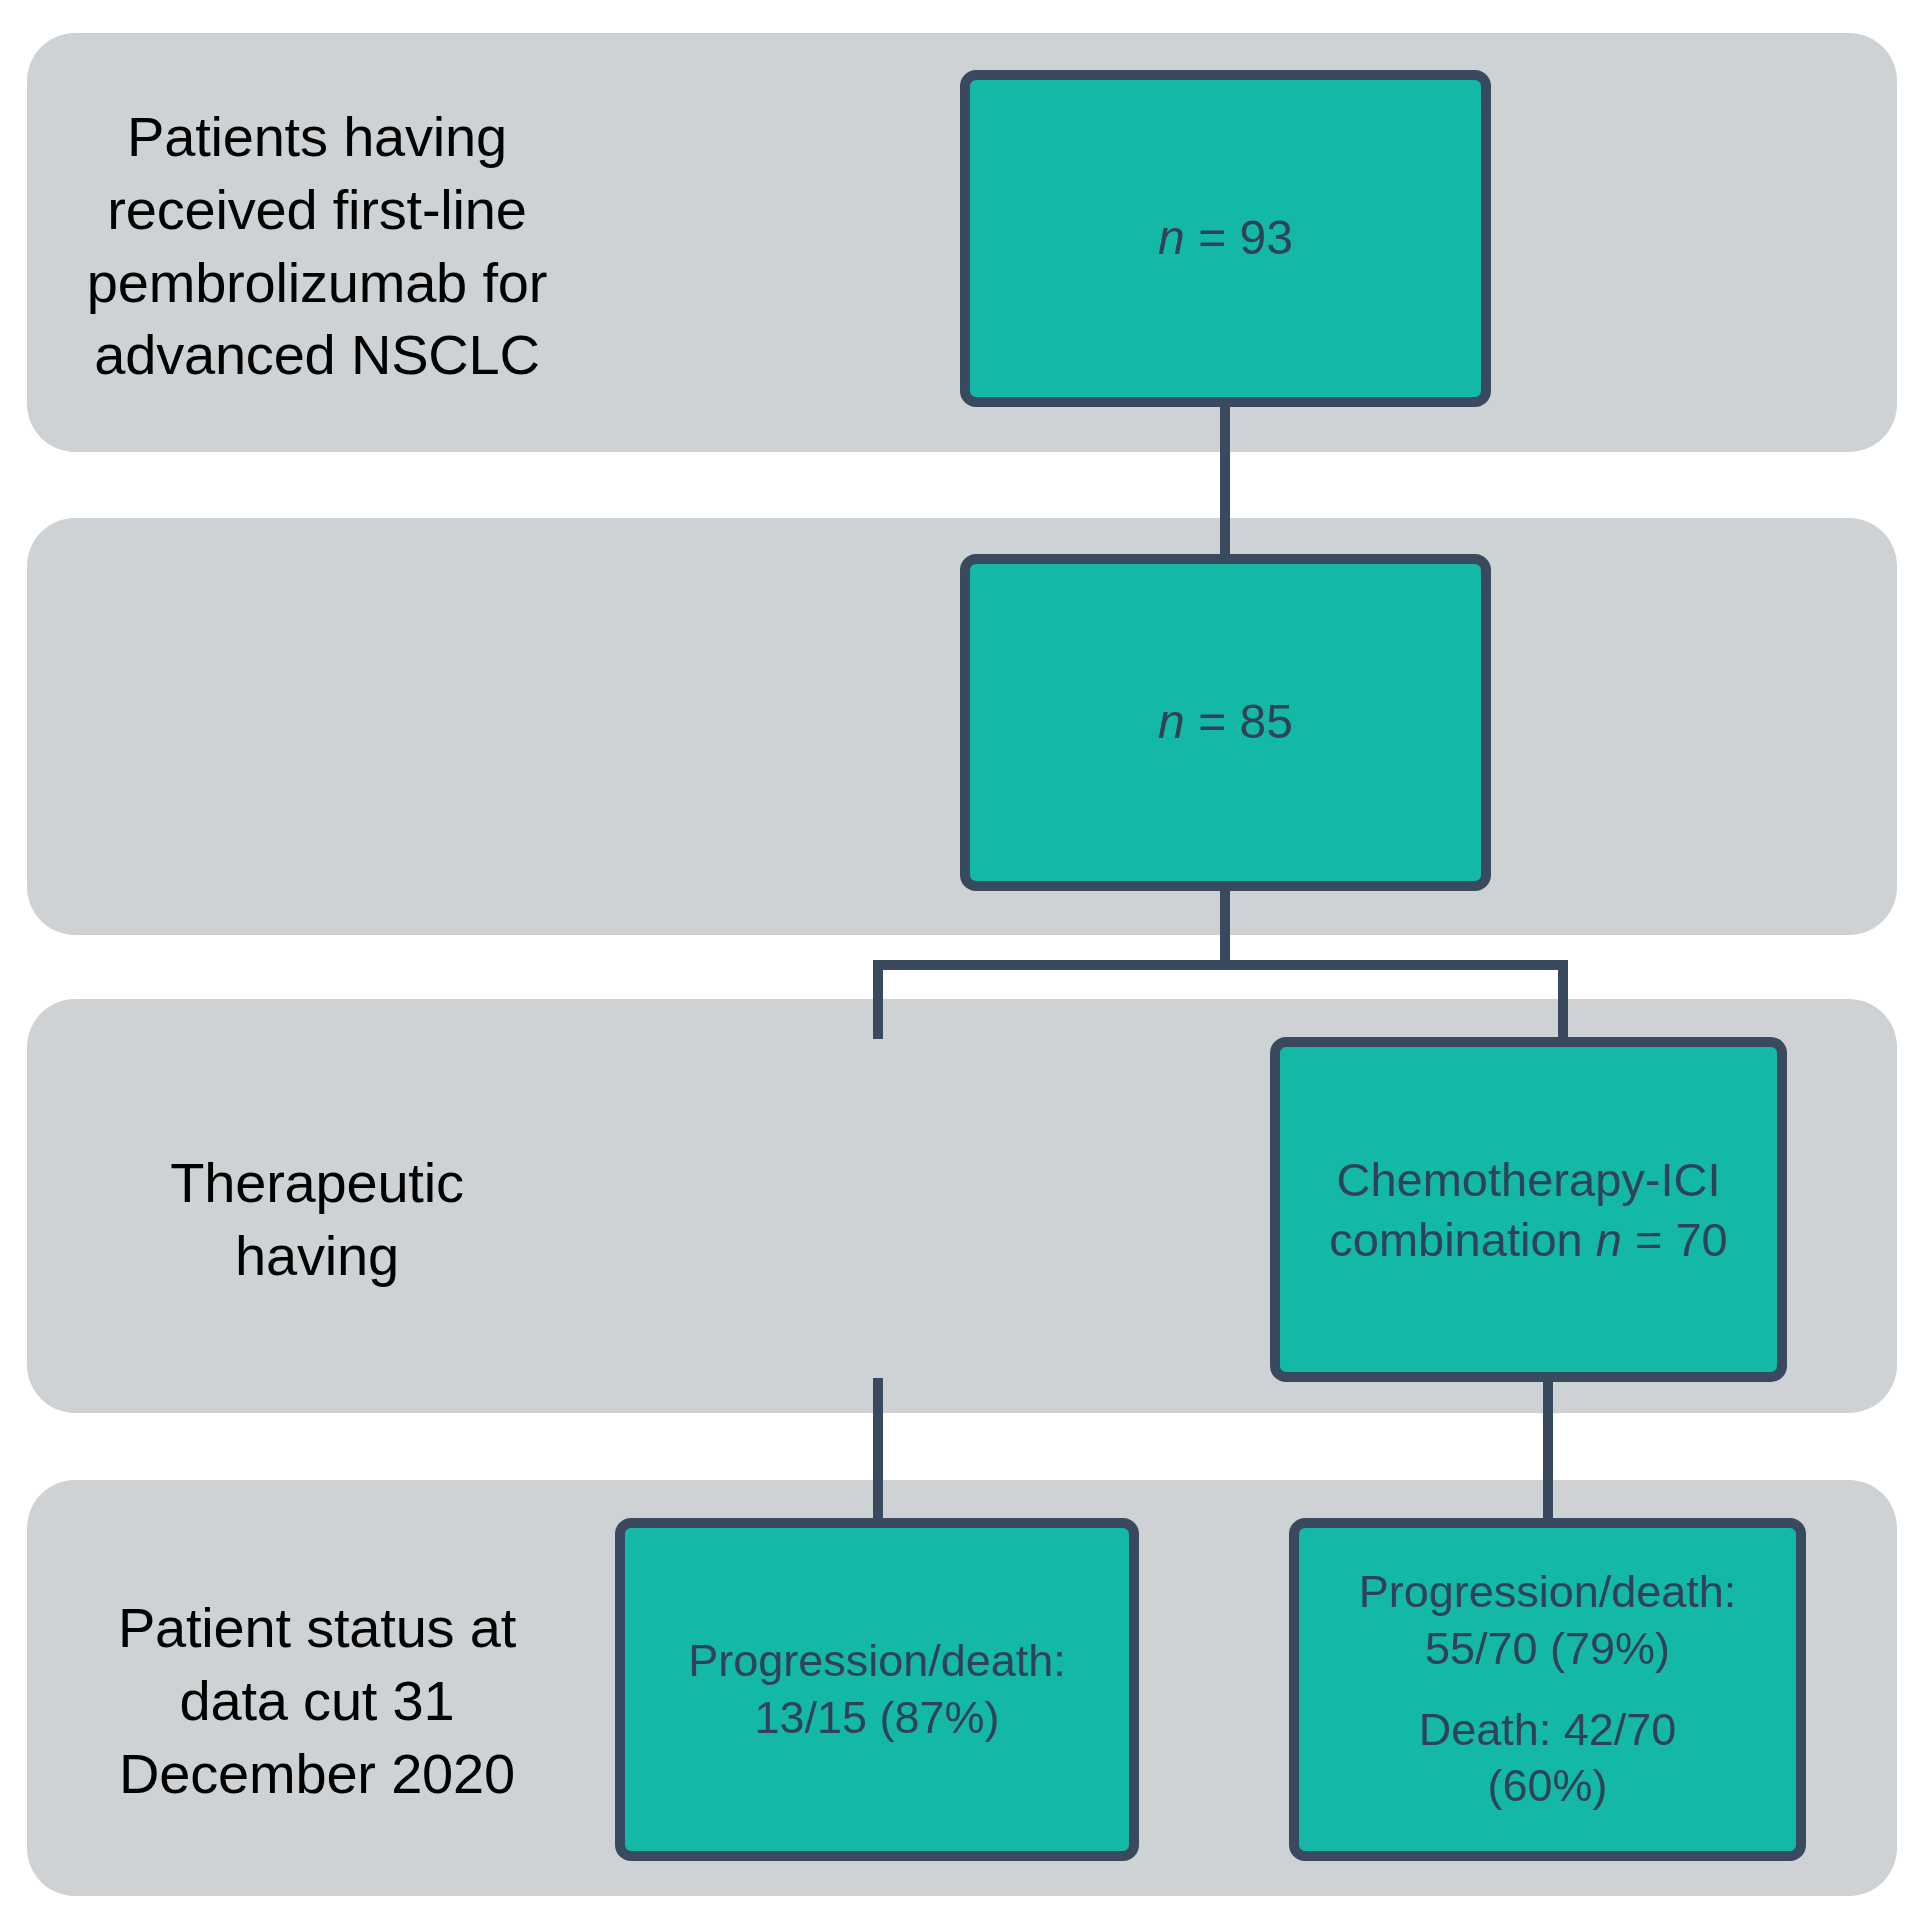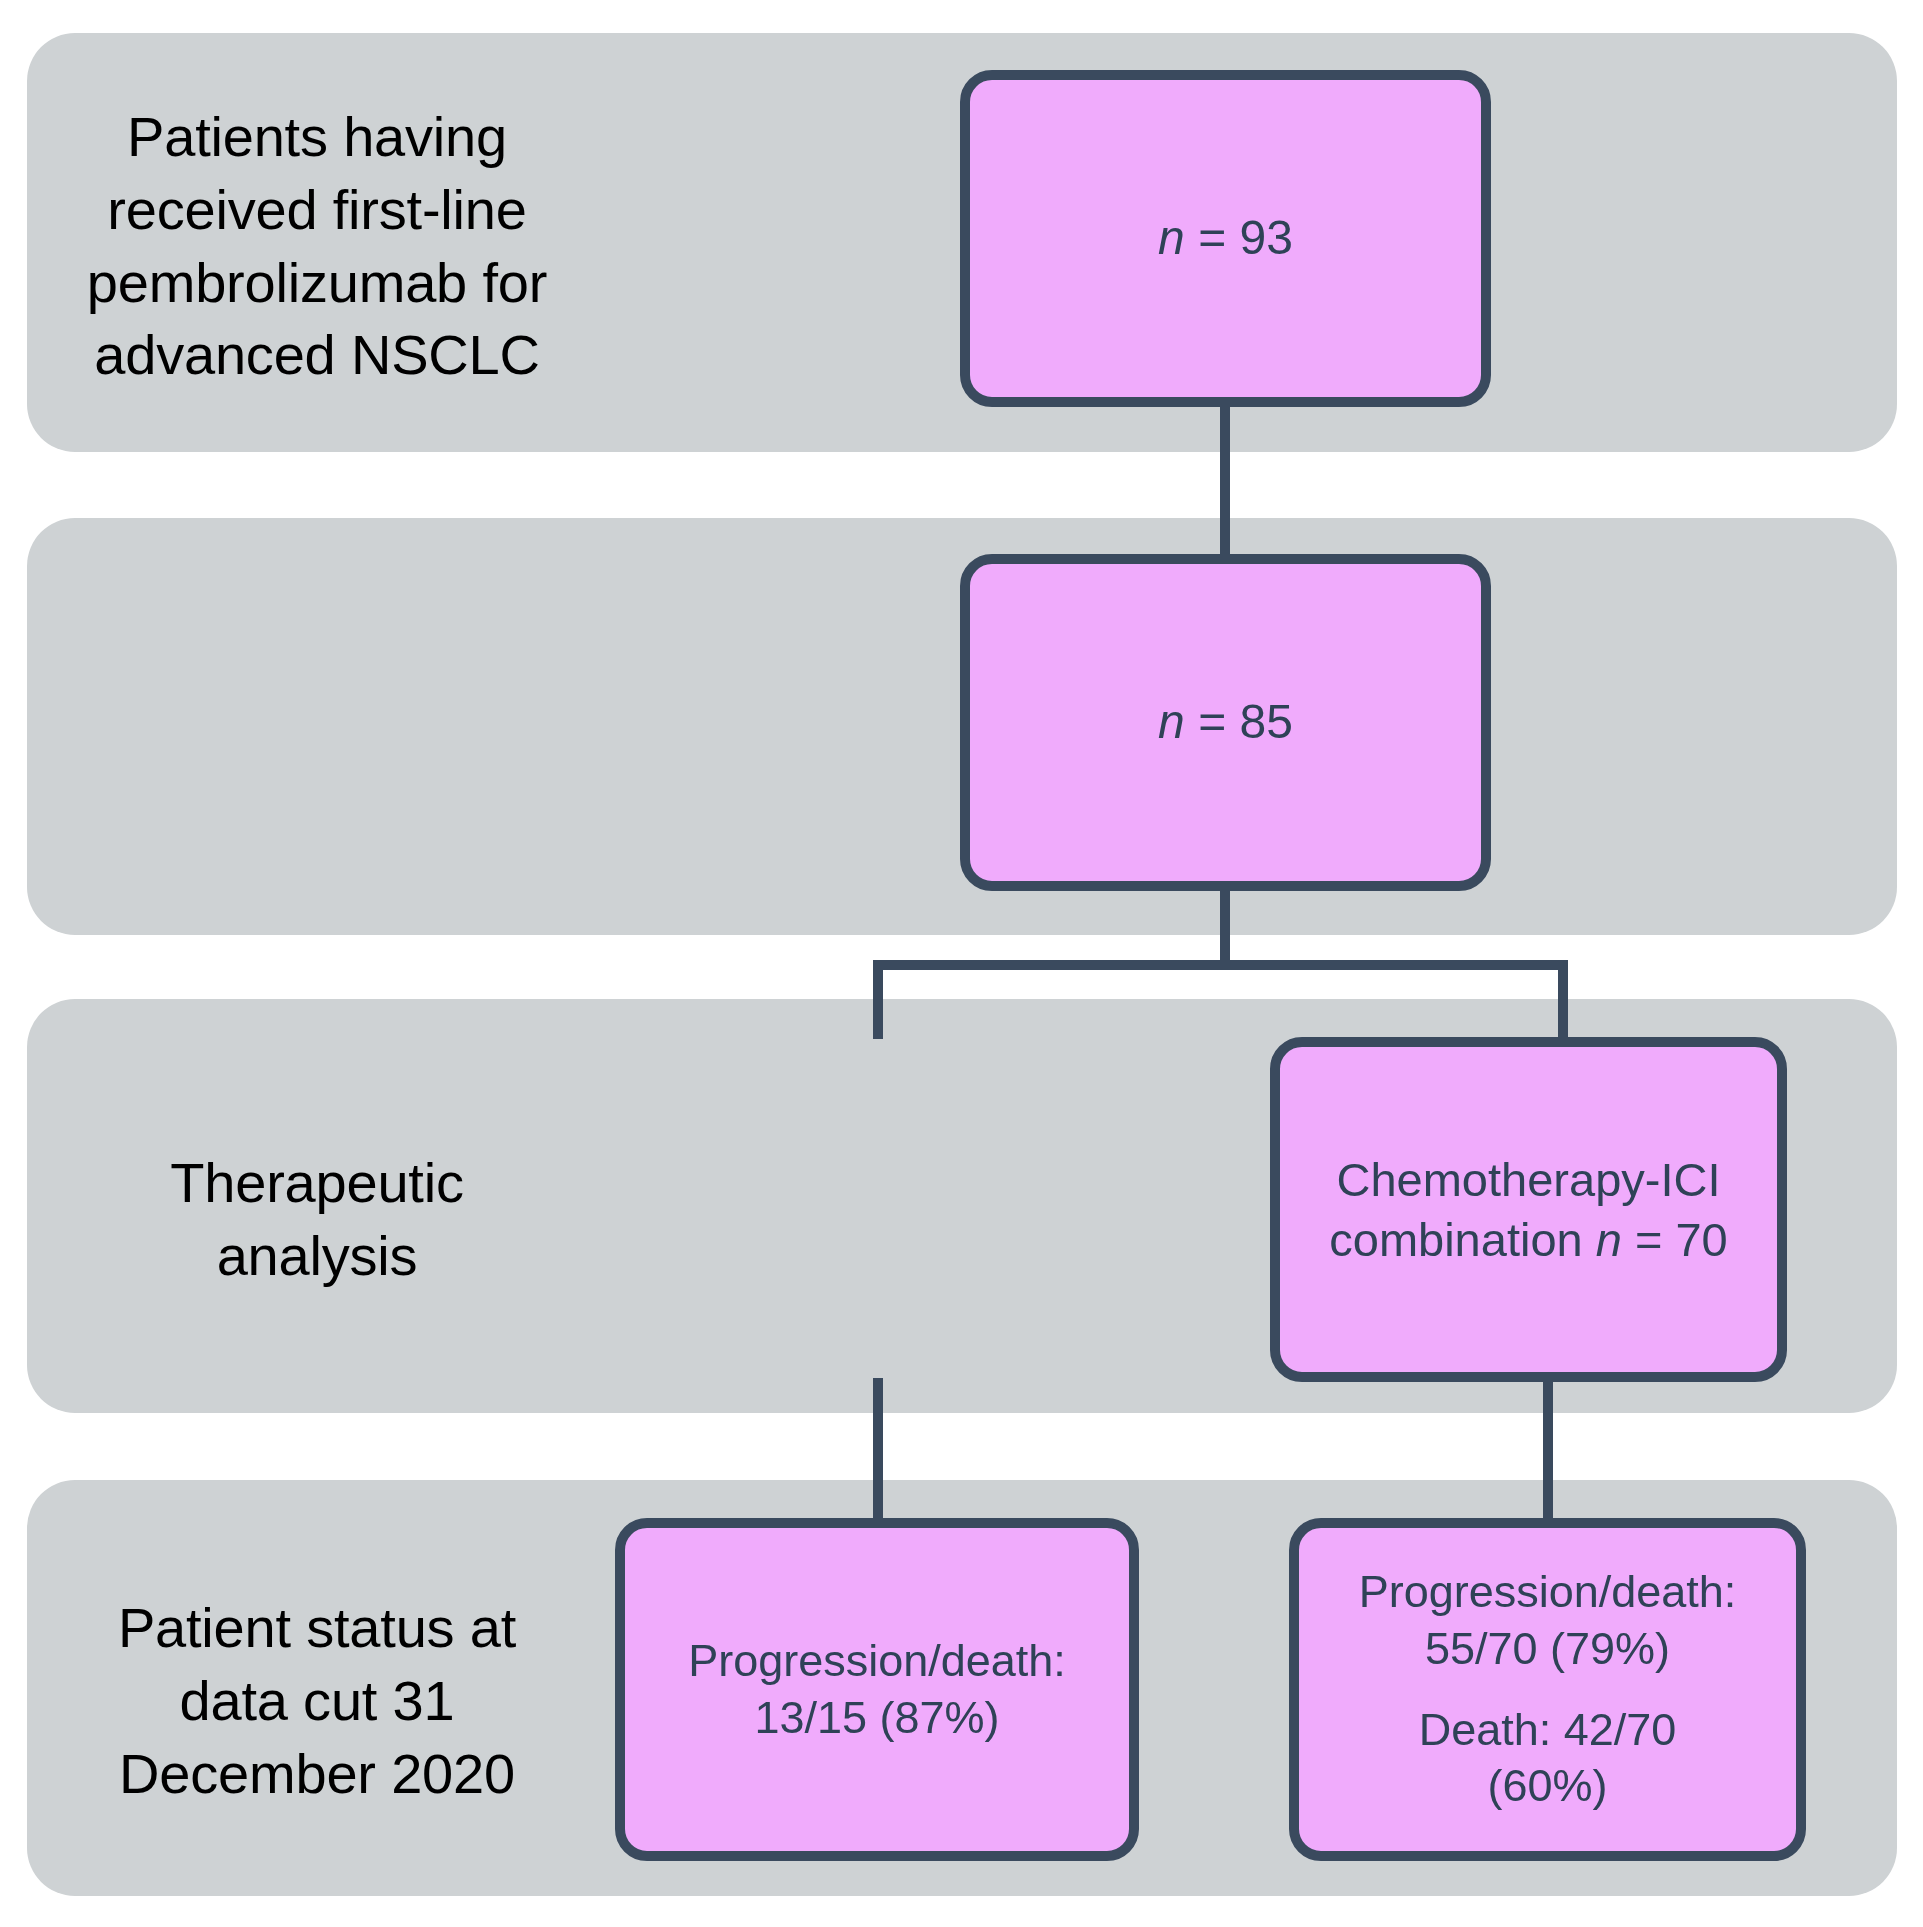--- a/index.html
+++ b/index.html
@@ -43,23 +43,23 @@
   .conn{
     position:absolute;
     background:#3a4a5e;
   }
   .conn-v{width:10.3px;}
   .conn-h{height:10.3px;}
 
   
   .node{
     position:absolute;
-    background:#f0abfc;
+    background:#14b8a6;
     border:10.3px solid #3a4a5e;
-    border-radius:32px;
+    border-radius:16px;
     box-sizing:border-box;
     display:flex;
     flex-direction:column;
     align-items:center;
     justify-content:center;
     color:#2f4257;
     font-size:47px;
     line-height:1.26;
     text-align:center;
     padding:0 8px;
@@ -87,21 +87,21 @@
   <div class="band" id="band-3"></div>
   <div class="band" id="band-4"></div>
 
   <div class="row-label" style="top:101px;">Patients having
 received first-line
 pembrolizumab for
 advanced NSCLC</div>
 
 
   <div class="row-label" style="top:1147px;">Therapeutic
-analysis</div>
+having</div>
 
   <div class="row-label" style="top:1592px;">Patient status at
 data cut 31
 December 2020</div>
 
   <div class="conn conn-v" style="left:1220px; top:407px; height:151px;"></div>
 
   <div class="conn conn-v" style="left:1220px; top:891px; height:69px;"></div>
 
   <div class="conn conn-h" style="left:873px; top:960px; width:695px;"></div>

